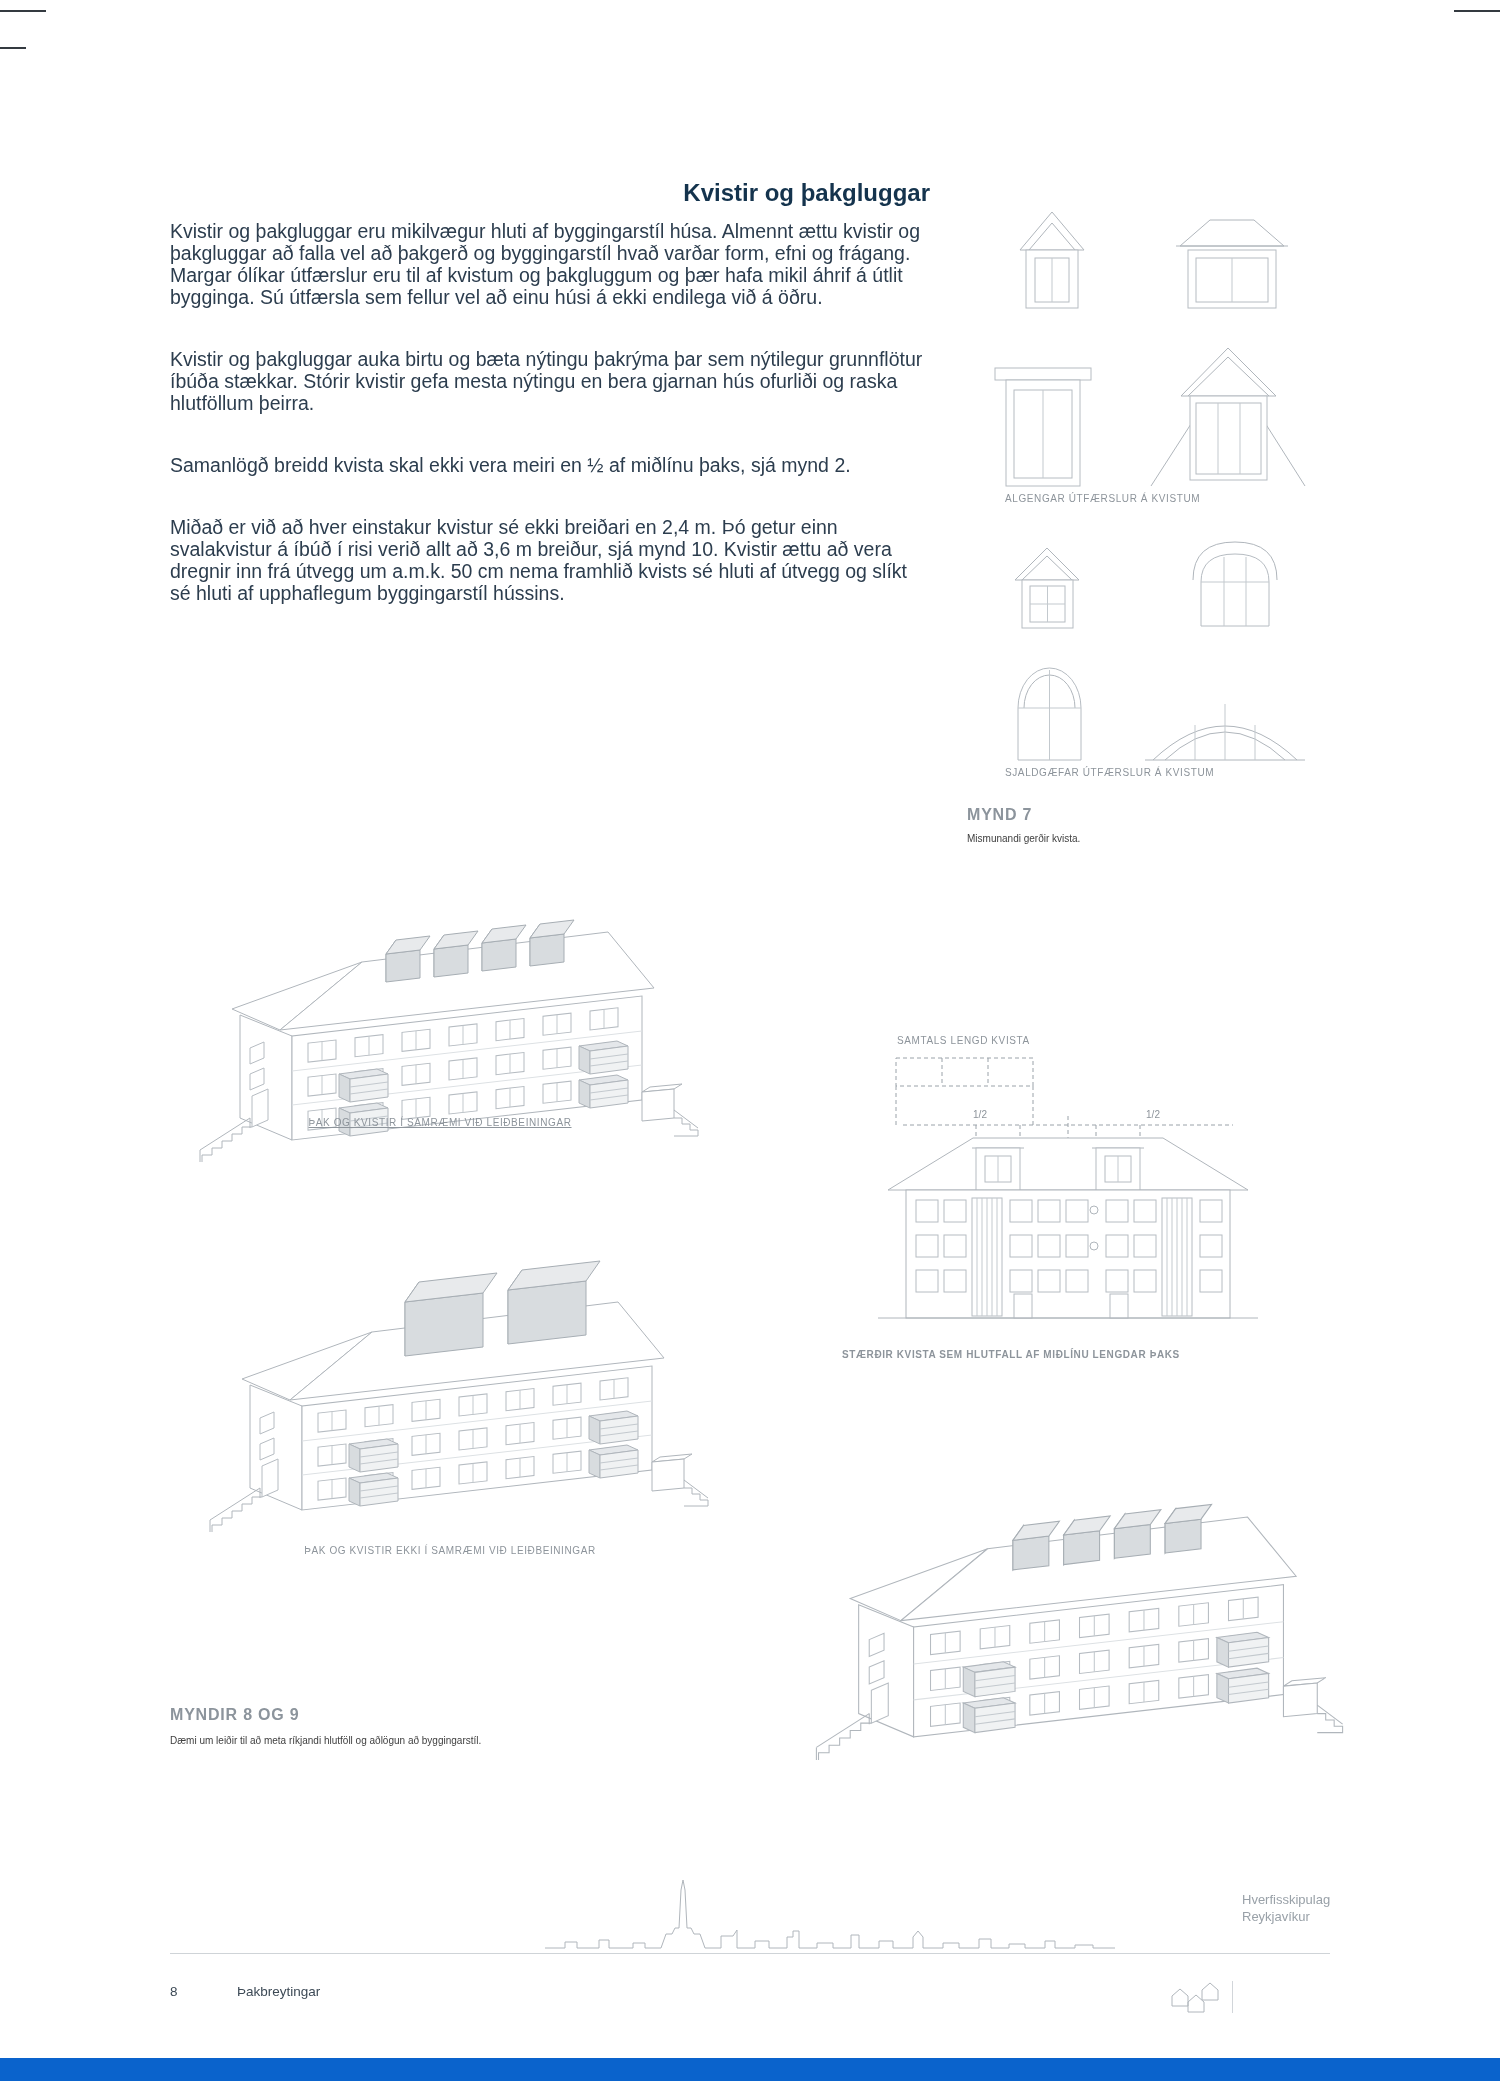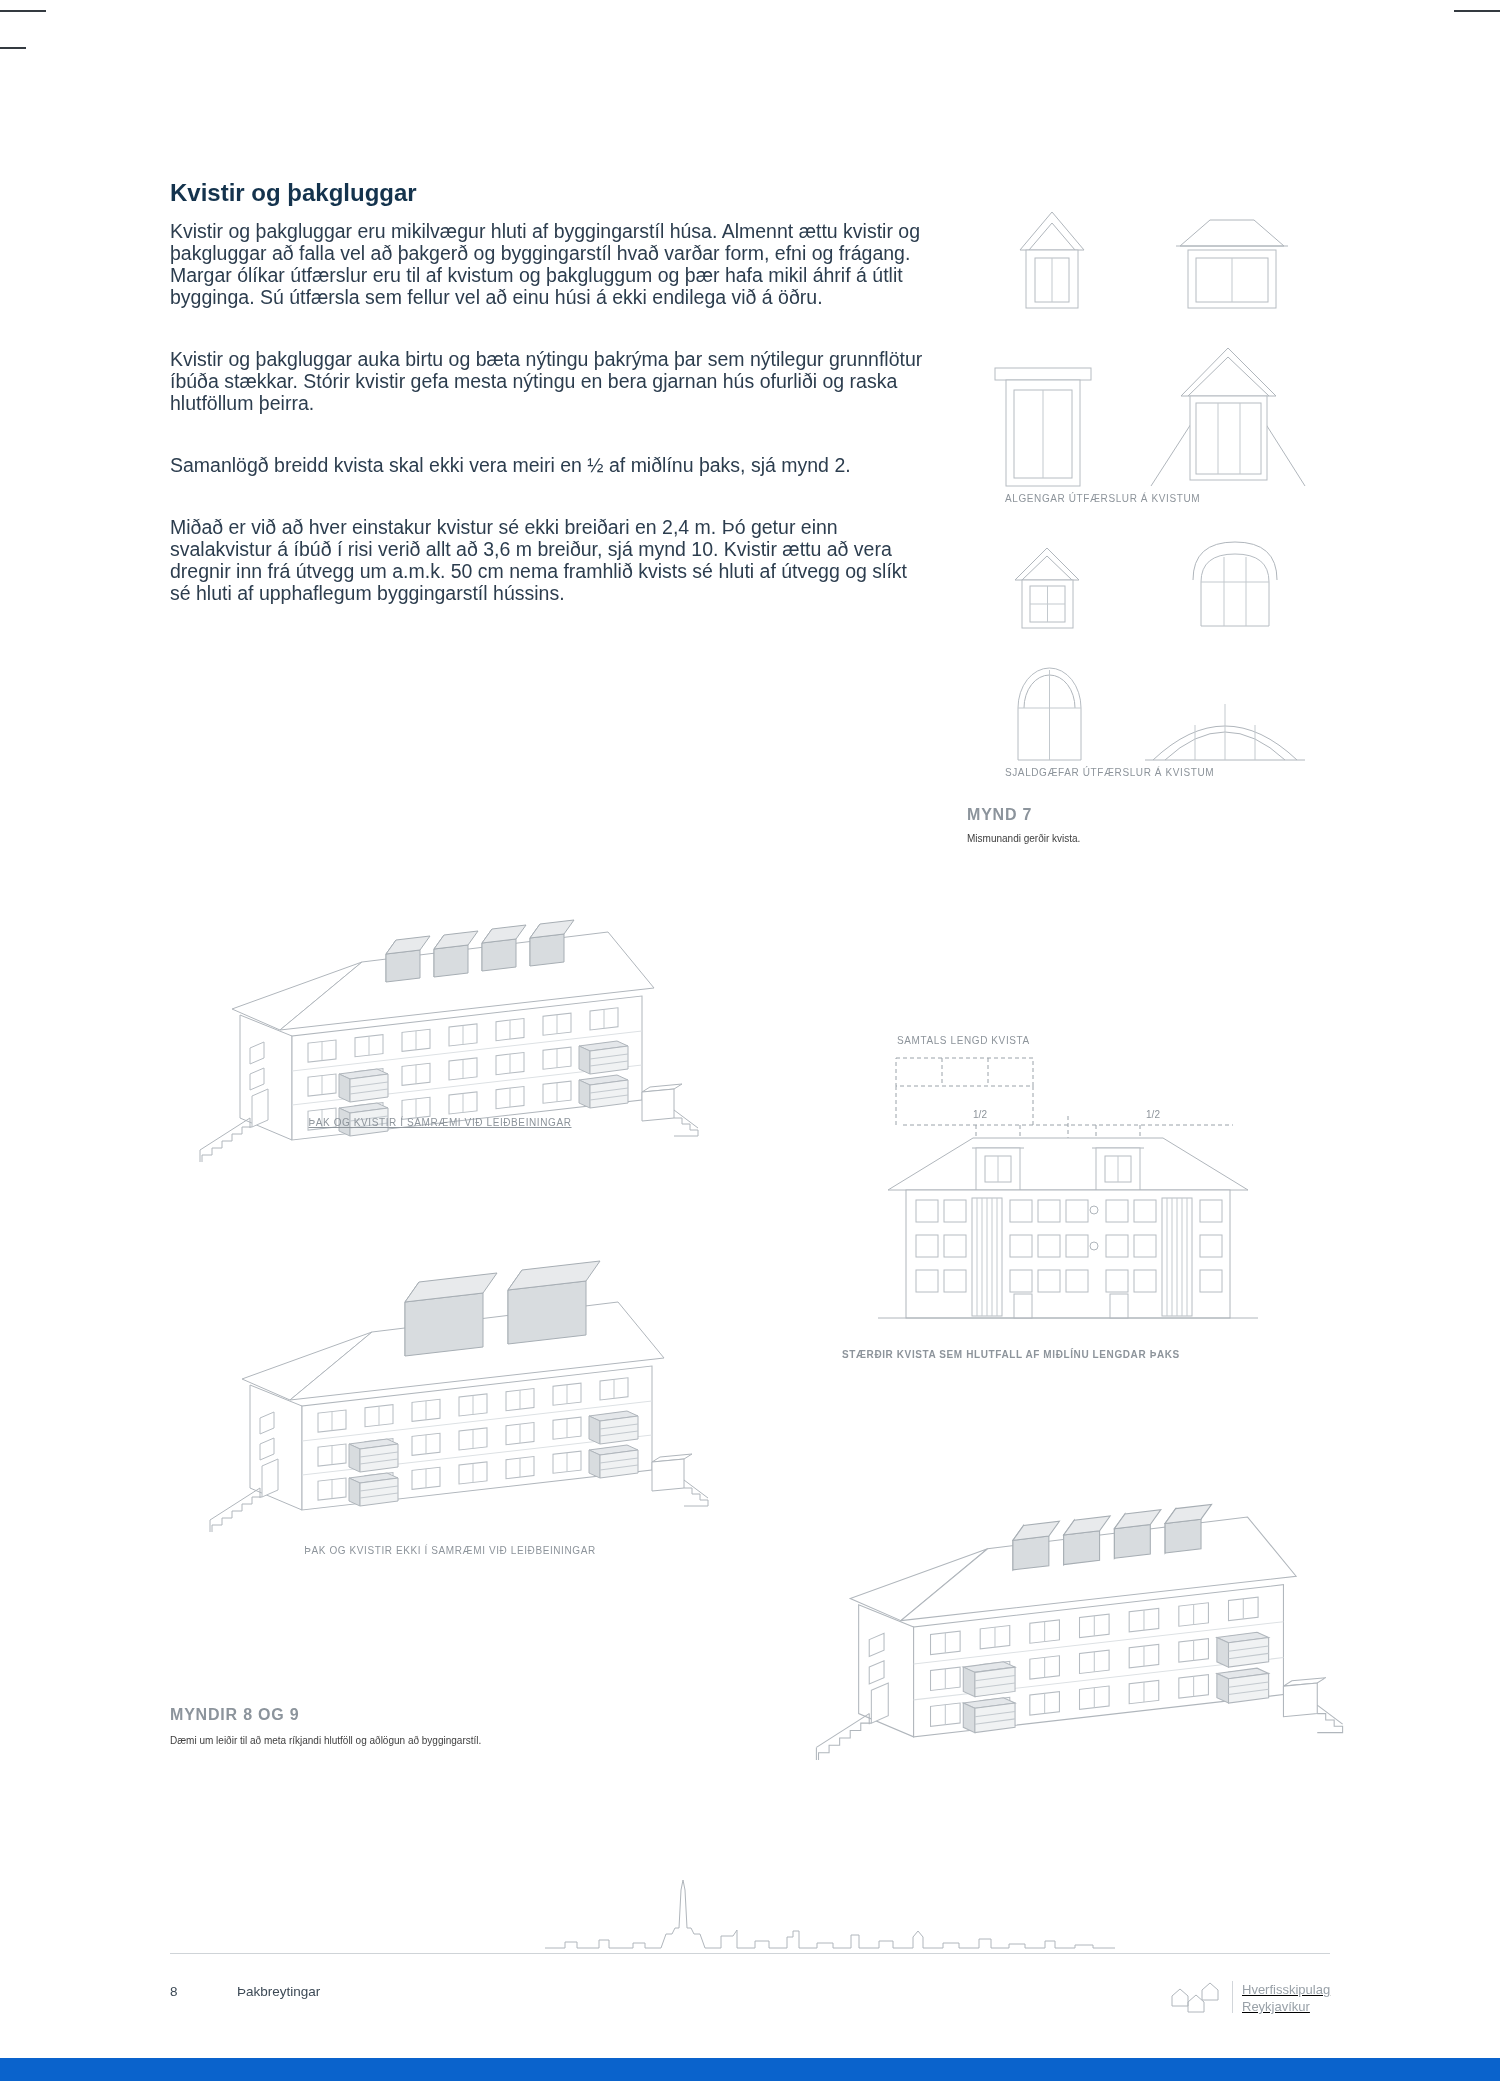--- a/index.html
+++ b/index.html
@@ -4,21 +4,21 @@
 <style>
   * { margin:0; padding:0; box-sizing:border-box; }
   html,body { background:#ffffff; }
   body { font-family:"Liberation Sans", sans-serif; }
   .page { position:relative; width:1500px; height:2081px; background:#ffffff; overflow:hidden; }
   .abs { position:absolute; }
 
   .crop { position:absolute; height:2px; background:#343a40; }
 
   .article { position:absolute; left:170px; top:178px; width:760px; color:#2c3d4e; }
-  .article h1 { font-size:24px; font-weight:bold; color:#14334d; margin-bottom:12px; line-height:30px; }
+  .article h1 { font-size:24px; font-weight:bold; color:#14334d; margin-bottom:12px; line-height:30px;text-align:right; }
   .article p { font-size:19.5px; line-height:22px; margin-bottom:40px; color:#2c3d4e; }
 
   .small-caption { font-size:10px; letter-spacing:0.6px; color:#8d949b; line-height:13px; }
   .fig-label { font-size:16px; font-weight:bold; letter-spacing:0.8px; color:#8c949c; }
   .fig-caption { font-size:10px; color:#404040; line-height:21px; }
   .center { text-align:center; }
 
   .footer-rule { position:absolute; left:170px; top:1953px; width:1160px; height:1px; background:#cfd4d8; }
   .footer-text { font-size:13.5px; color:#3d4a56; }
   .logo-text { font-size:13px; color:#99a1a8; line-height:17px; }
@@ -355,19 +355,19 @@
   <div class="footer-rule"></div>
   <div class="abs footer-text" style="left:170px;top:1984px;">8</div>
   <div class="abs footer-text" style="left:237px;top:1984px;">Þakbreytingar</div>
 
   <svg class="abs" style="left:1168px;top:1976px;" width="56" height="40" viewBox="0 0 56 40">
     <path class="sn" d="M4,20 L12,13 L20,20 L20,30 L4,30 Z"></path>
     <path class="sn" d="M20,26 L28,19 L36,26 L36,36 L20,36 Z"></path>
     <path class="sn" d="M34,14 L42,7 L50,14 L50,24 L34,24 Z"></path>
   </svg>
   <div class="logo-divider"></div>
-  <div class="abs" style="left:1242px;top:1981px;text-decoration:underline;">
+  <div class="abs" style="left:1242px;top:1891px;">
     <div class="logo-text">Hverfisskipulag</div>
     <div class="logo-text">Reykjavíkur</div>
   </div>
 
   <div class="bottom-bar" id="bottom-bar" style="background: rgb(10, 99, 204);"></div>
 </div>
 
 </body></html>

